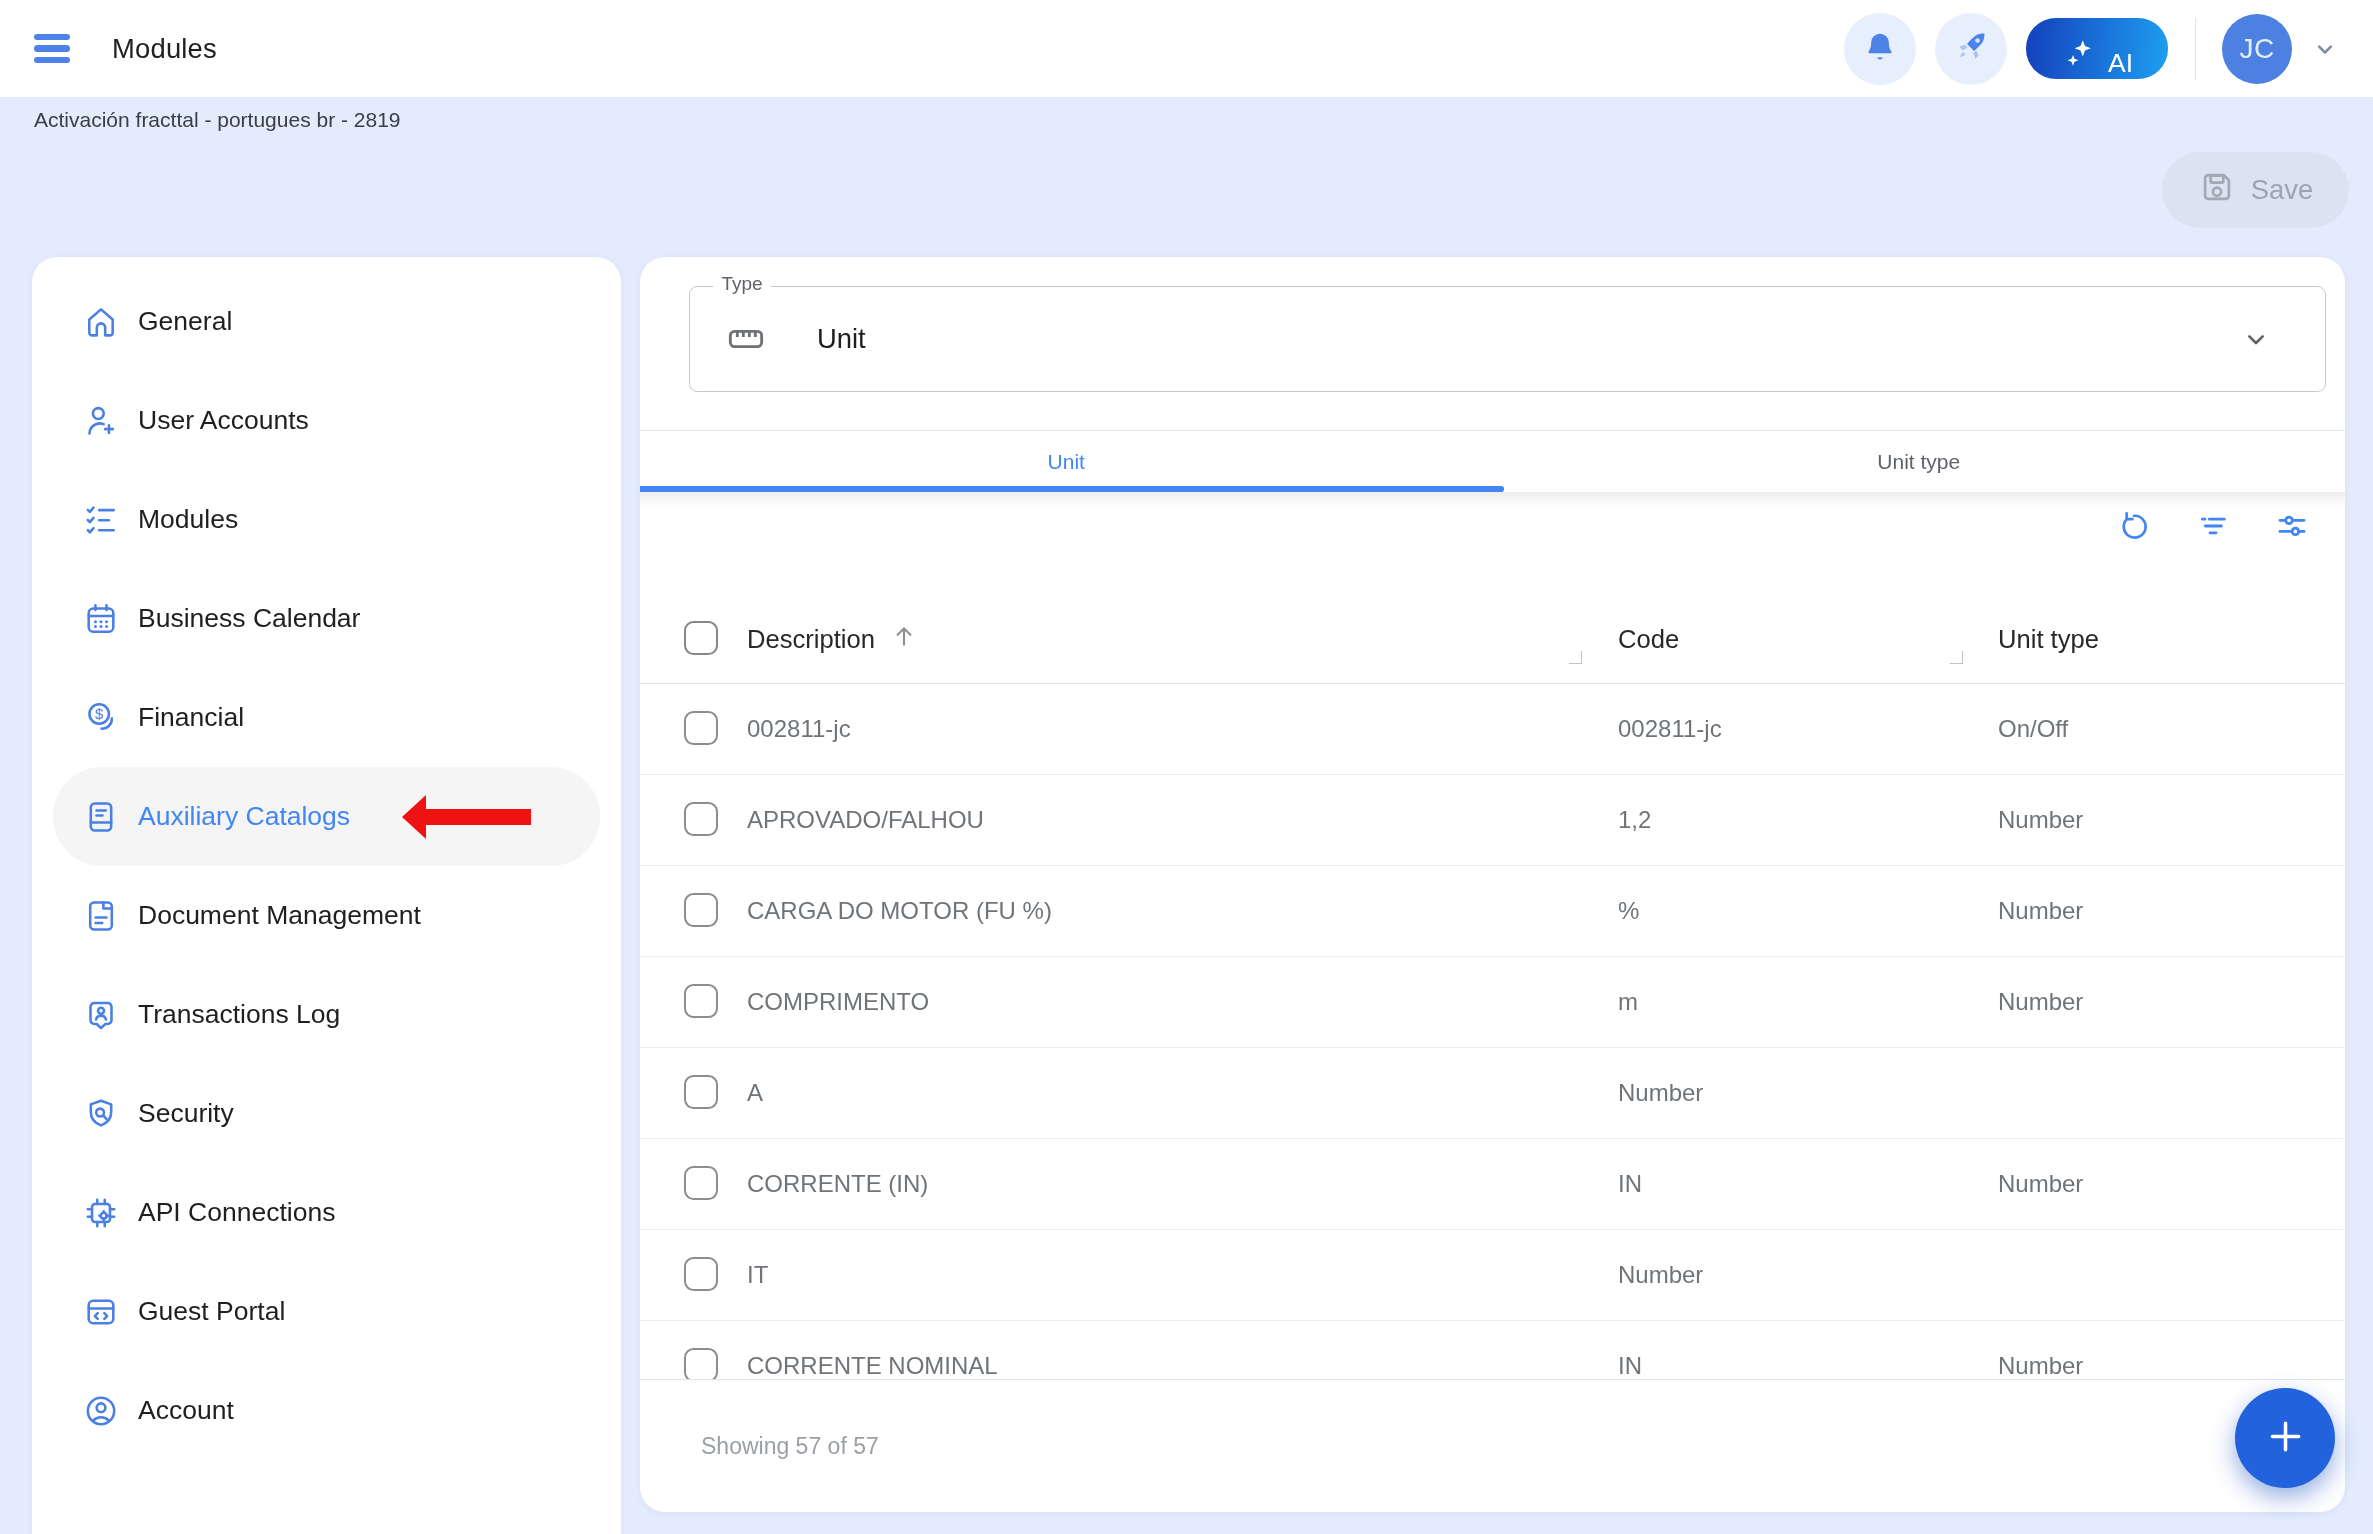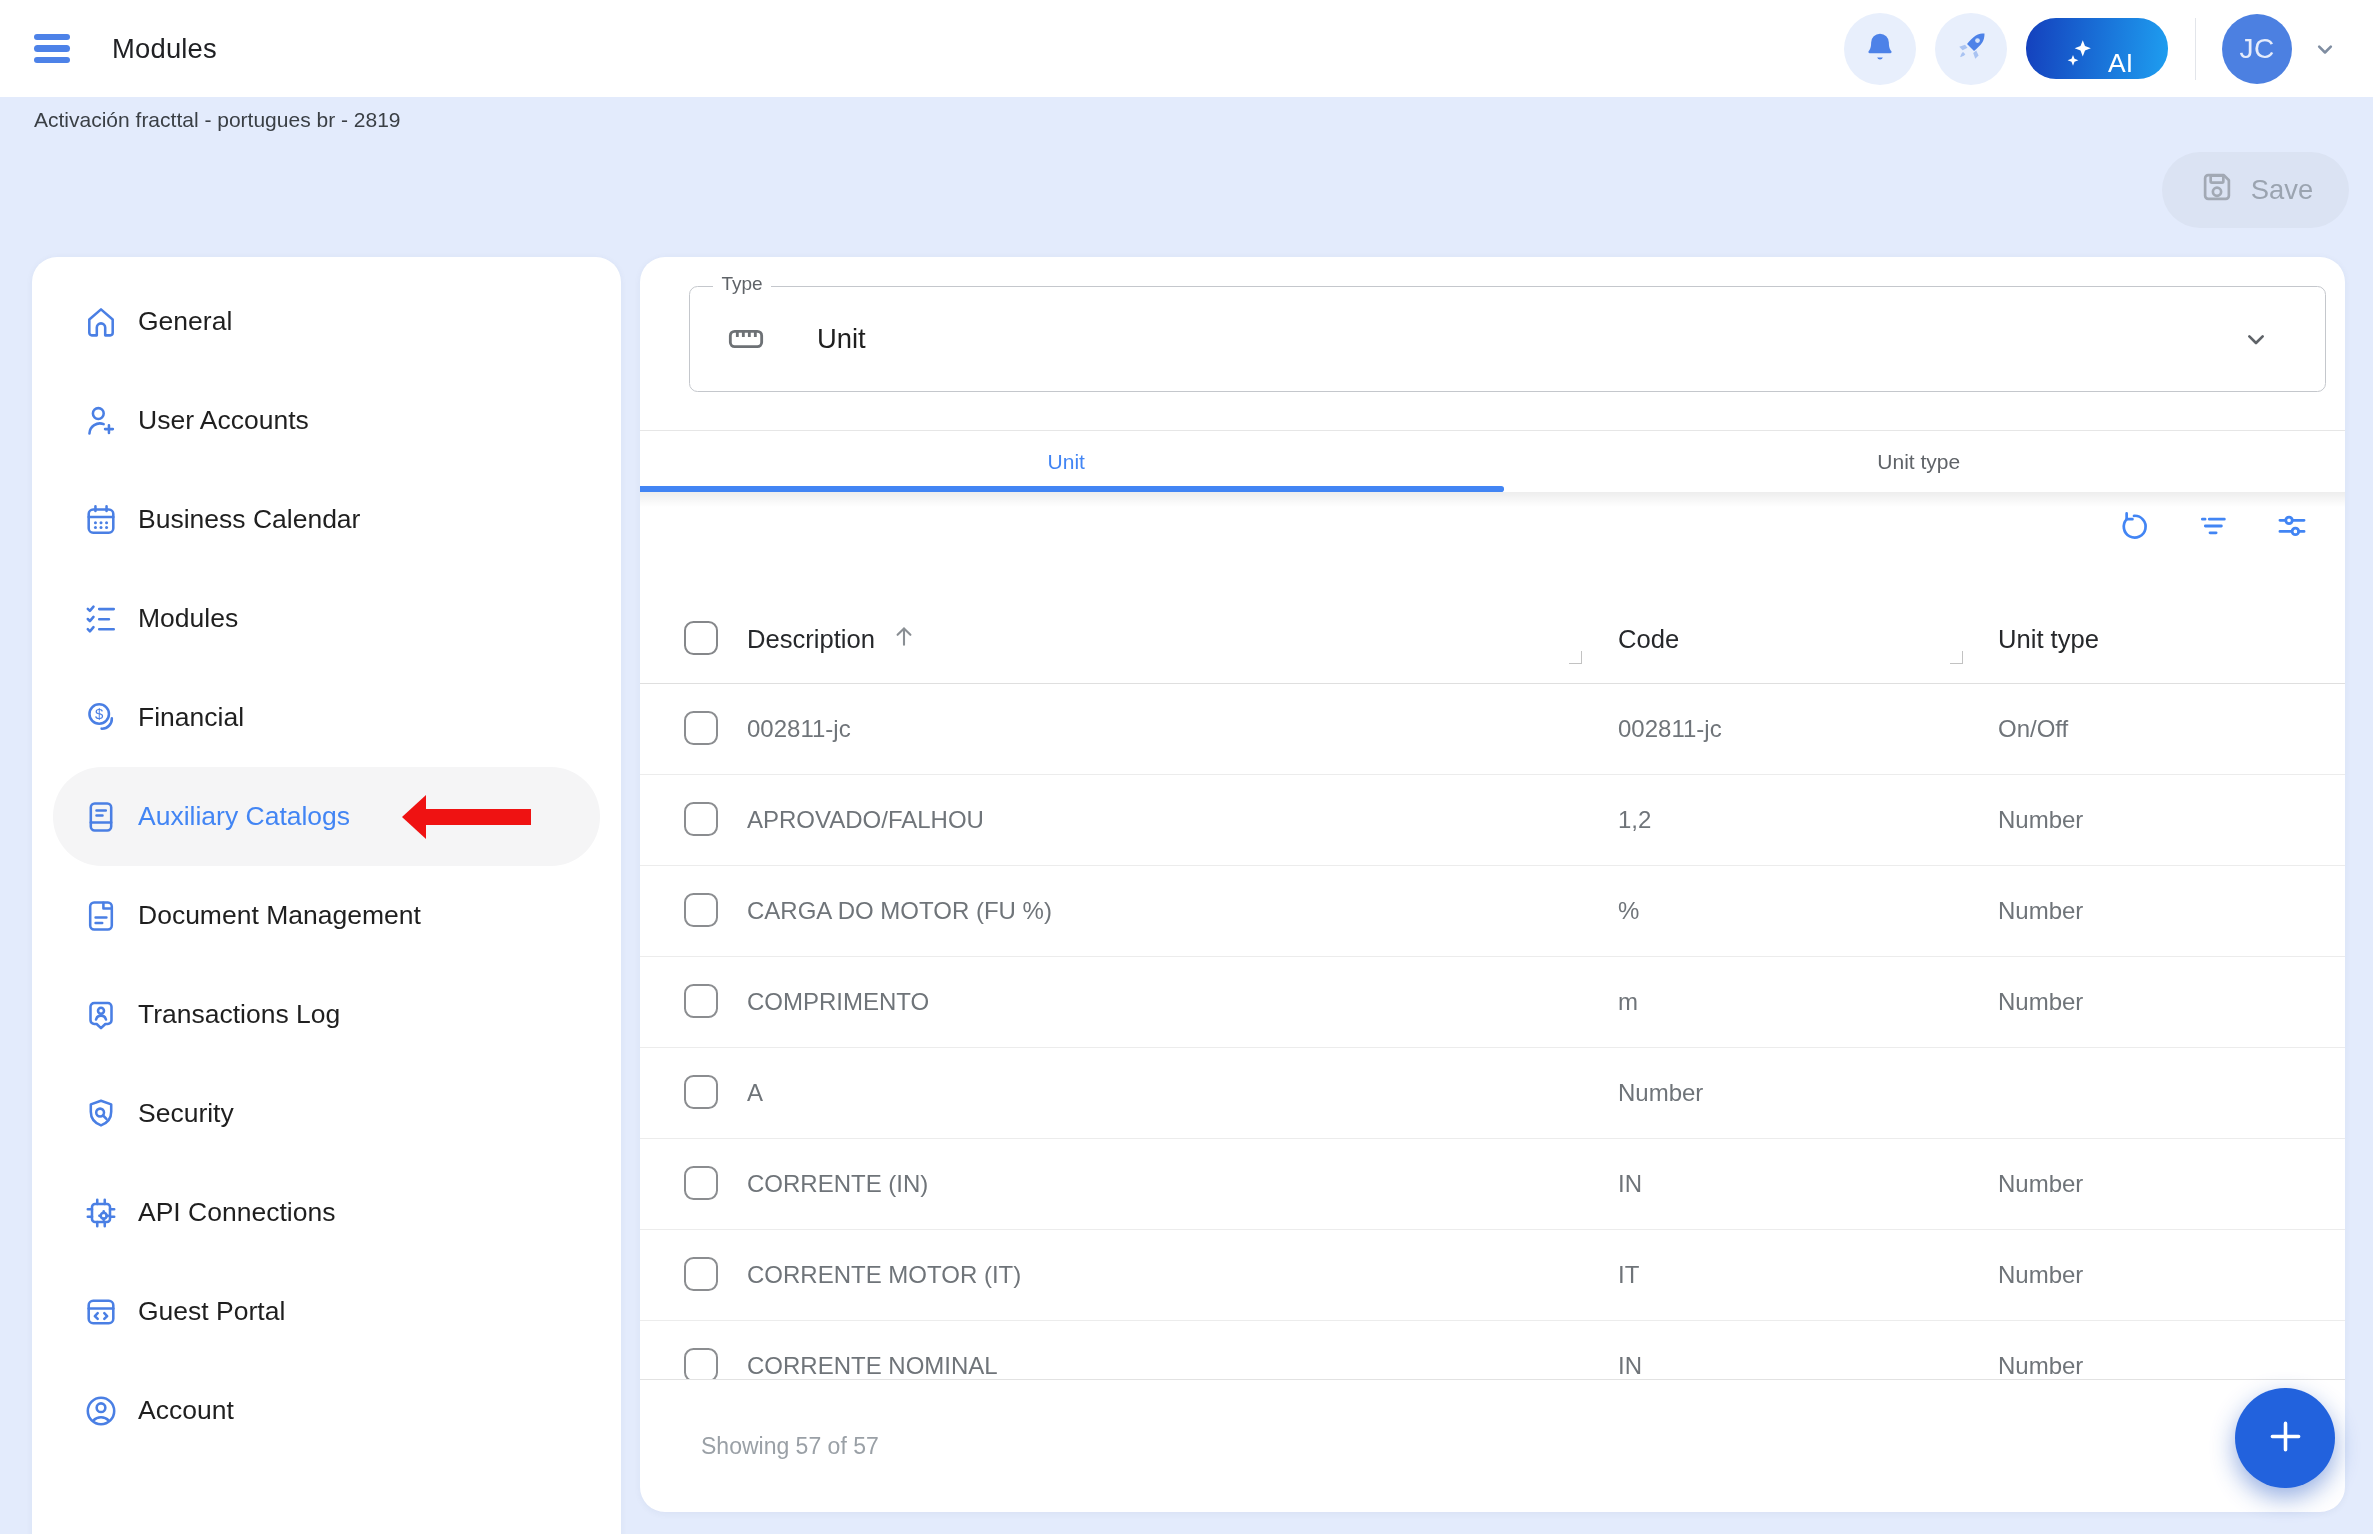--- a/index.html
+++ b/index.html
@@ -152,44 +152,44 @@
         <div class="side-item">
     <span class="side-icon"><svg viewBox="0 0 24 24">
               <circle cx="10.2" cy="7" r="3.6"></circle>
               <path d="M4.3 20.3a7 7 0 0 1 9.5-6.2"></path>
               <path d="M17.3 14.8v5.2M14.7 17.4h5.2"></path>
             </svg></span>
     <span class="side-label">User Accounts</span>
   </div>
         <div class="side-item">
     <span class="side-icon"><svg viewBox="0 0 24 24">
+              <path d="m3.2 5.2 1.4 1.4 2.4-2.8"></path>
+              <path d="m3.2 12 1.4 1.4 2.4-2.8"></path>
+              <path d="m3.2 18.8 1.4 1.4 2.4-2.8"></path>
+              <path d="M10.8 5.4h9.7M10.8 12.1h6.5M10.8 18.8h9.7"></path>
+            </svg></span>
+    <span class="side-label">Modules</span>
+  </div>
+        <div class="side-item">
+    <span class="side-icon"><svg viewBox="0 0 24 24">
               <rect x="3.8" y="5" width="16.4" height="15.5" rx="3"></rect>
               <path d="M3.8 10h16.4M8.3 2.8V6M15.7 2.8V6"></path>
               <g fill="currentColor" stroke="none">
                 <circle cx="8.3" cy="13.8" r="1"></circle>
                 <circle cx="12" cy="13.8" r="1"></circle>
                 <circle cx="15.7" cy="13.8" r="1"></circle>
                 <circle cx="8.3" cy="17" r="1"></circle>
                 <circle cx="12" cy="17" r="1"></circle>
                 <circle cx="15.7" cy="17" r="1"></circle>
               </g>
             </svg></span>
     <span class="side-label">Business Calendar</span>
   </div>
         <div class="side-item">
     <span class="side-icon"><svg viewBox="0 0 24 24">
-              <path d="m3.2 5.2 1.4 1.4 2.4-2.8"></path>
-              <path d="m3.2 12 1.4 1.4 2.4-2.8"></path>
-              <path d="m3.2 18.8 1.4 1.4 2.4-2.8"></path>
-              <path d="M10.8 5.4h9.7M10.8 12.1h6.5M10.8 18.8h9.7"></path>
-            </svg></span>
-    <span class="side-label">Modules</span>
-  </div>
-        <div class="side-item">
-    <span class="side-icon"><svg viewBox="0 0 24 24">
               <circle cx="10.8" cy="9.3" r="6.5"></circle>
               <path d="M19.2 12.2a6.5 6.5 0 0 1-6.8 6.9"></path>
               <text x="10.8" y="12.8" font-size="10" text-anchor="middle" fill="currentColor" stroke="none" font-family="Liberation Sans, sans-serif">$</text>
             </svg></span>
     <span class="side-label">Financial</span>
   </div>
         <div class="side-item active">
     <span class="side-icon"><svg viewBox="0 0 24 24">
               <rect x="5.2" y="3" width="13.6" height="18" rx="2.6"></rect>
               <path d="M9 7.6h6.2M9 11h4M5.2 15.6h13.6"></path>
@@ -344,21 +344,20 @@
     <div class="td td-unit">Number</div>
   </div>
         <div class="trow tgrid">
     <div><span class="cb"></span></div>
     <div class="td td-desc">CORRENTE (IN)</div>
     <div class="td td-code">IN</div>
     <div class="td td-unit">Number</div>
   </div>
         <div class="trow tgrid">
     <div><span class="cb"></span></div>
-    <div class="td td-desc">CORRENTE MOTOR (IT)</div>
     <div class="td td-code">IT</div>
     <div class="td td-unit">Number</div>
   </div>
         <div class="trow tgrid">
     <div><span class="cb"></span></div>
     <div class="td td-desc">CORRENTE NOMINAL</div>
     <div class="td td-code">IN</div>
     <div class="td td-unit">Number</div>
   </div>
       </div>

